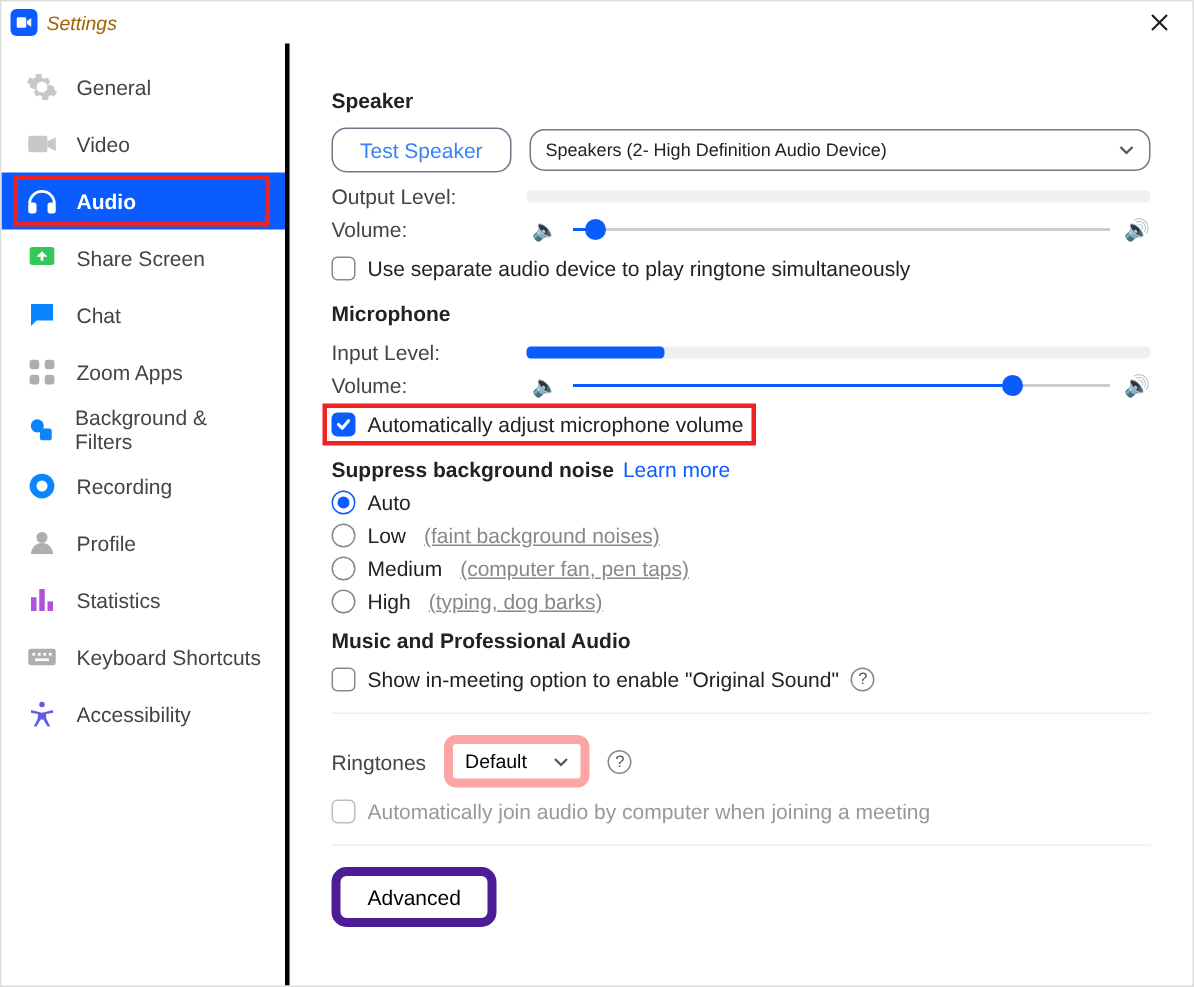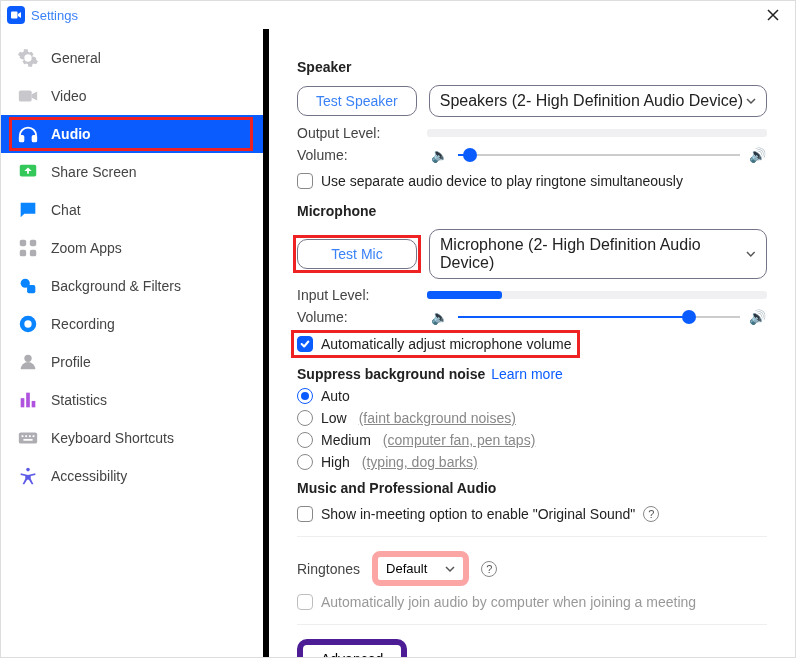--- a/index.html
+++ b/index.html
@@ -1,41 +1,41 @@
 <!DOCTYPE html>
 <html><head>
 <meta charset="utf-8">
 <style>
 * { box-sizing: border-box; margin: 0; padding: 0; font-family: -apple-system, BlinkMacSystemFont, "Segoe UI", Arial, sans-serif; }
 body { width: 796px; height: 658px; background: #fff; overflow: hidden; border: 1px solid #ddd; }
 
 .titlebar { height: 28px; display: flex; align-items: center; padding: 0 6px; font-size: 13px; }
 .titlebar .app-icon { width: 18px; height: 18px; background: #0b5cff; border-radius: 4px; margin-right: 6px; display:flex; align-items:center; justify-content:center; }
 .titlebar .app-icon svg { width:10px; height:10px; fill:#fff; }
-.titlebar .title { flex: 1; color: #3b82f6; }
+.titlebar .title { flex: 1; color: #a16207; font-style: italic; }
 .titlebar .close { width: 32px; height: 100%; display: flex; align-items: center; justify-content: center; cursor: pointer; }
 .titlebar .close svg { width: 12px; height: 12px; stroke: #222; stroke-width: 1.5; }
 
 .content { display: flex; height: calc(100% - 28px); }
 
-.sidebar { width: 268px; border-right: 6px solid #000000; padding-top: 10px; }
+.sidebar { width: 192px; border-right: 3px solid #000000; padding-top: 10px; }
 .side-item { display: flex; align-items: center; height: 38px; padding: 0 16px; font-size: 14px; color: #444; cursor: pointer; position: relative; }
 .side-item .icon-wrap { width: 22px; height: 22px; border-radius: 6px; margin-right: 12px; display:flex; align-items:center; justify-content:center; }
 .side-item.active { background: #0b5cff; color: #fff; font-weight: 600; }
 .side-item .highlight-box { position: absolute; left: 8px; right: 10px; top: 2px; bottom: 2px; border: 3px solid #e22; pointer-events:none; }
 
 .main { flex: 1; padding: 30px 28px 0 28px; position: relative; overflow: hidden; }
 .section-title { font-size: 14px; font-weight: 700; color: #222; margin-bottom: 10px; }
 
 .row { display: flex; align-items: center; gap: 12px; margin-bottom: 8px; }
 .btn-outline { border: 1px solid #747487; background: #fff; border-radius: 10px; padding: 6px 18px; font-size: 14px; color: #3b82f6; cursor: pointer; }
 .test-btn-box { position: relative; }
 .red-box { position:absolute; border: 3px solid #e22; pointer-events:none; }
 
-.select { flex: 1; border: 1px solid #747487; border-radius: 10px; padding: 6px 10px; font-size: 16px; color: #222; display:flex; align-items:center; justify-content:space-between; cursor:pointer; }
+.select { flex: 1; border: 1px solid #747487; border-radius: 10px; padding: 6px 10px; font-size: 12px; color: #222; display:flex; align-items:center; justify-content:space-between; cursor:pointer; }
 
 .label-row { display: flex; align-items: center; margin-bottom: 6px; }
 .label-row .lbl { width: 130px; font-size: 14px; color: #444; }
 .level-track { flex: 1; height: 8px; background: #f0f0f2; border-radius: 3px; position: relative; }
 .level-fill { position: absolute; left: 0; top: 0; height: 100%; background: #0b5cff; border-radius: 3px; }
 
 .slider-row { display: flex; align-items: center; margin-bottom: 10px; gap: 4px;}
 .slider-row .lbl { width: 130px; font-size: 14px; color: #444; }
 .vol-icon { color: #777; font-size: 14px; }
 .slider { flex: 1; height: 14px; position: relative; margin: 0 6px; }
@@ -231,32 +231,20 @@
       </div>
       <span class="vol-icon">🔊</span>
     </div>
     <div class="checkbox-row">
       <span class="cbox"></span>
       <span>Use separate audio device to play ringtone simultaneously</span>
     </div>
 
     
     <div class="section-title">Microphone</div>
-    <div class="row" style="position:relative;">
-      <div class="test-btn-box">
-        <button class="btn-outline" style="min-width:120px">Test Mic</button>
-        <span class="red-box" style="left:-4px; top:-4px; right:-4px; bottom:-4px;"></span>
-      </div>
-      <div class="select">
-        <span>Microphone (2- High Definition Audio Device)</span>
-        <svg class="chev-down" viewBox="0 0 10 10">
-            <path d="M1 3 L5 7 L9 3" fill="none" stroke="#555" stroke-width="1.5"></path>
-          </svg>
-      </div>
-    </div>
     <div class="label-row">
       <span class="lbl">Input Level:</span>
       <div class="level-track">
           <div class="level-fill" id="mic-level" style="width: 22%;"></div>
         </div>
     </div>
     <div class="slider-row">
       <span class="lbl">Volume:</span>
       <span class="vol-icon">🔈</span>
       <div class="slider">

